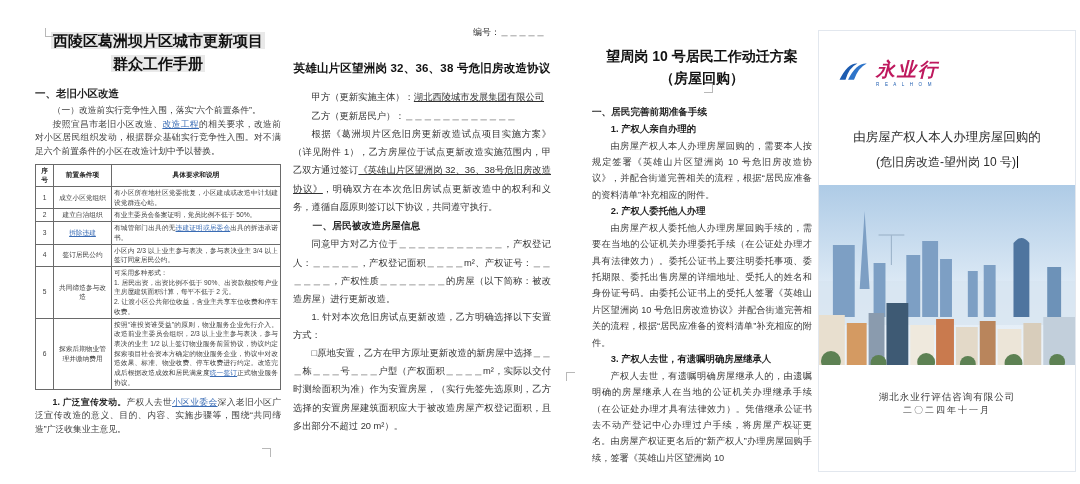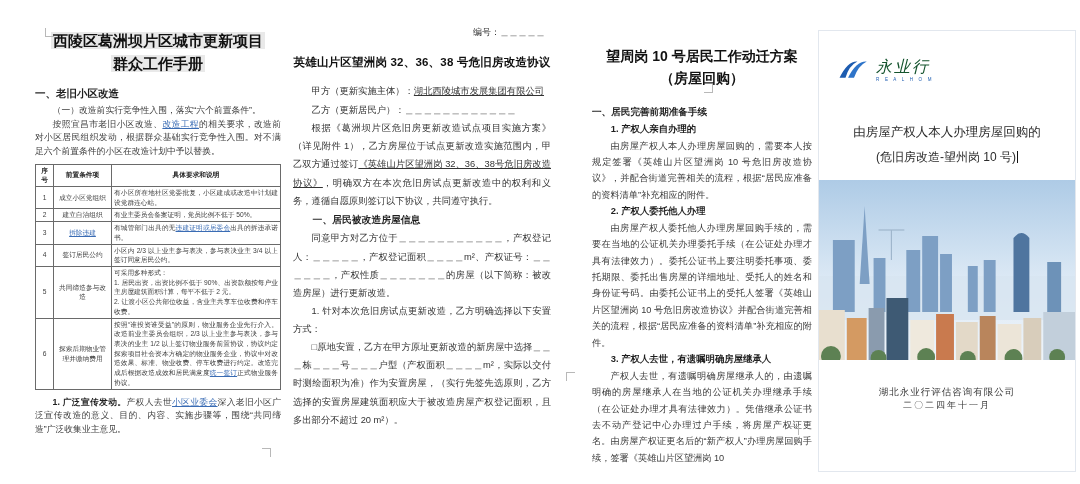--- a/index.html
+++ b/index.html
@@ -21,39 +21,39 @@
   .d1-title .hl { background:#e9e9e9; padding:0 2px; }
   .d1-h { font-size:10.5px; font-weight:bold; color:#1f1f1f; margin:4px 0 3px 0; }
   .d1-p { font-size:8.8px; line-height:1.55; text-align:justify; text-indent:2em; }
   .d1-table { width:100%; border-collapse:collapse; table-layout:fixed; margin:5px 0 6px 0; }
   .d1-table th, .d1-table td { border:1px solid #6a6a6a; font-size:6.7px; line-height:1.45; padding:1px 2px; vertical-align:middle; }
   .d1-table th { font-weight:bold; text-align:center; color:#222; }
   .d1-table td.c { text-align:center; }
   .d1-table td.d { text-align:justify; }
 
   
-  .d2-no { text-align:right; font-size:9px; color:#333; padding-right:6px; margin-bottom:16px;font-family:Liberation Serif, serif; }
+  .d2-no { text-align:right; font-size:9px; color:#333; padding-right:6px; margin-bottom:22px;font-family:Liberation Serif, serif; }
   .d2-title { text-align:center; font-size:11.5px; font-weight:bold; color:#111; margin-bottom:12px; letter-spacing:0.2px; }
   .d2-line { font-size:9.3px; line-height:2.0; color:#333; text-indent:2em; }
   .d2-p { font-size:9.3px; line-height:1.95; text-align:justify; text-indent:2em; color:#333; }
   .d2-h { font-size:9.8px; font-weight:bold; color:#1f1f1f; line-height:2.0; text-indent:2em; }
   .u { text-decoration:underline; }
 
   
   .d3-title { text-align:center; font-size:14px; font-weight:bold; color:#111; line-height:1.55; margin-bottom:14px; }
   .d3-h { font-size:9.6px; font-weight:bold; color:#1f1f1f; line-height:1.8; }
   .d3-s { font-size:9.4px; font-weight:bold; color:#1f1f1f; line-height:1.8; text-indent:2em; }
   .d3-p { font-size:9.2px; line-height:1.78; text-align:justify; text-indent:2em; color:#3a3a3a; }
 
   
   .cover-card { position:absolute; left:0; top:30px; width:258px; height:442px;
                 background:#ffffff; border:1px solid #e2e7ee; }
   .logo-row { display:flex; align-items:center; gap:5px; margin:26px 0 0 18px; }
-  .logo-cn { font-family:"Liberation Serif","DejaVu Serif",serif; font-style:italic; font-weight:normal;
-             font-size:16px; color:#14532d; letter-spacing:2px; }
+  .logo-cn { font-family:"Liberation Serif","DejaVu Serif",serif; font-style:italic; font-weight:bold;
+             font-size:19px; color:#be185d; letter-spacing:2px; }
   .logo-en { font-size:4.5px; color:#1d5cb0; letter-spacing:2.2px; margin-top:-1px; }
   .c-title1 { text-align:center; font-family:"Liberation Serif","DejaVu Serif",serif;
               font-size:12.5px; color:#2b2b2b; margin-top:42px; }
   .c-title2 { text-align:center; font-family:Liberation Sans, sans-serif;
               font-size:12px; color:#2b2b2b; margin-top:8px; }
   .caret { display:inline-block; width:1px; height:12px; background:#111; vertical-align:-2px; margin-left:1px; }
   .c-sub { text-align:center; font-size:8.5px; color:#555; margin-top:16px; letter-spacing:1px; }
   .skyline { display:block; width:256px; height:180px; margin-top:14px; }
   .c-company { text-align:center; font-family:"Liberation Serif","DejaVu Serif",serif;
                font-size:9.5px; color:#3a3a3a; margin-top:26px; letter-spacing:1px; }

